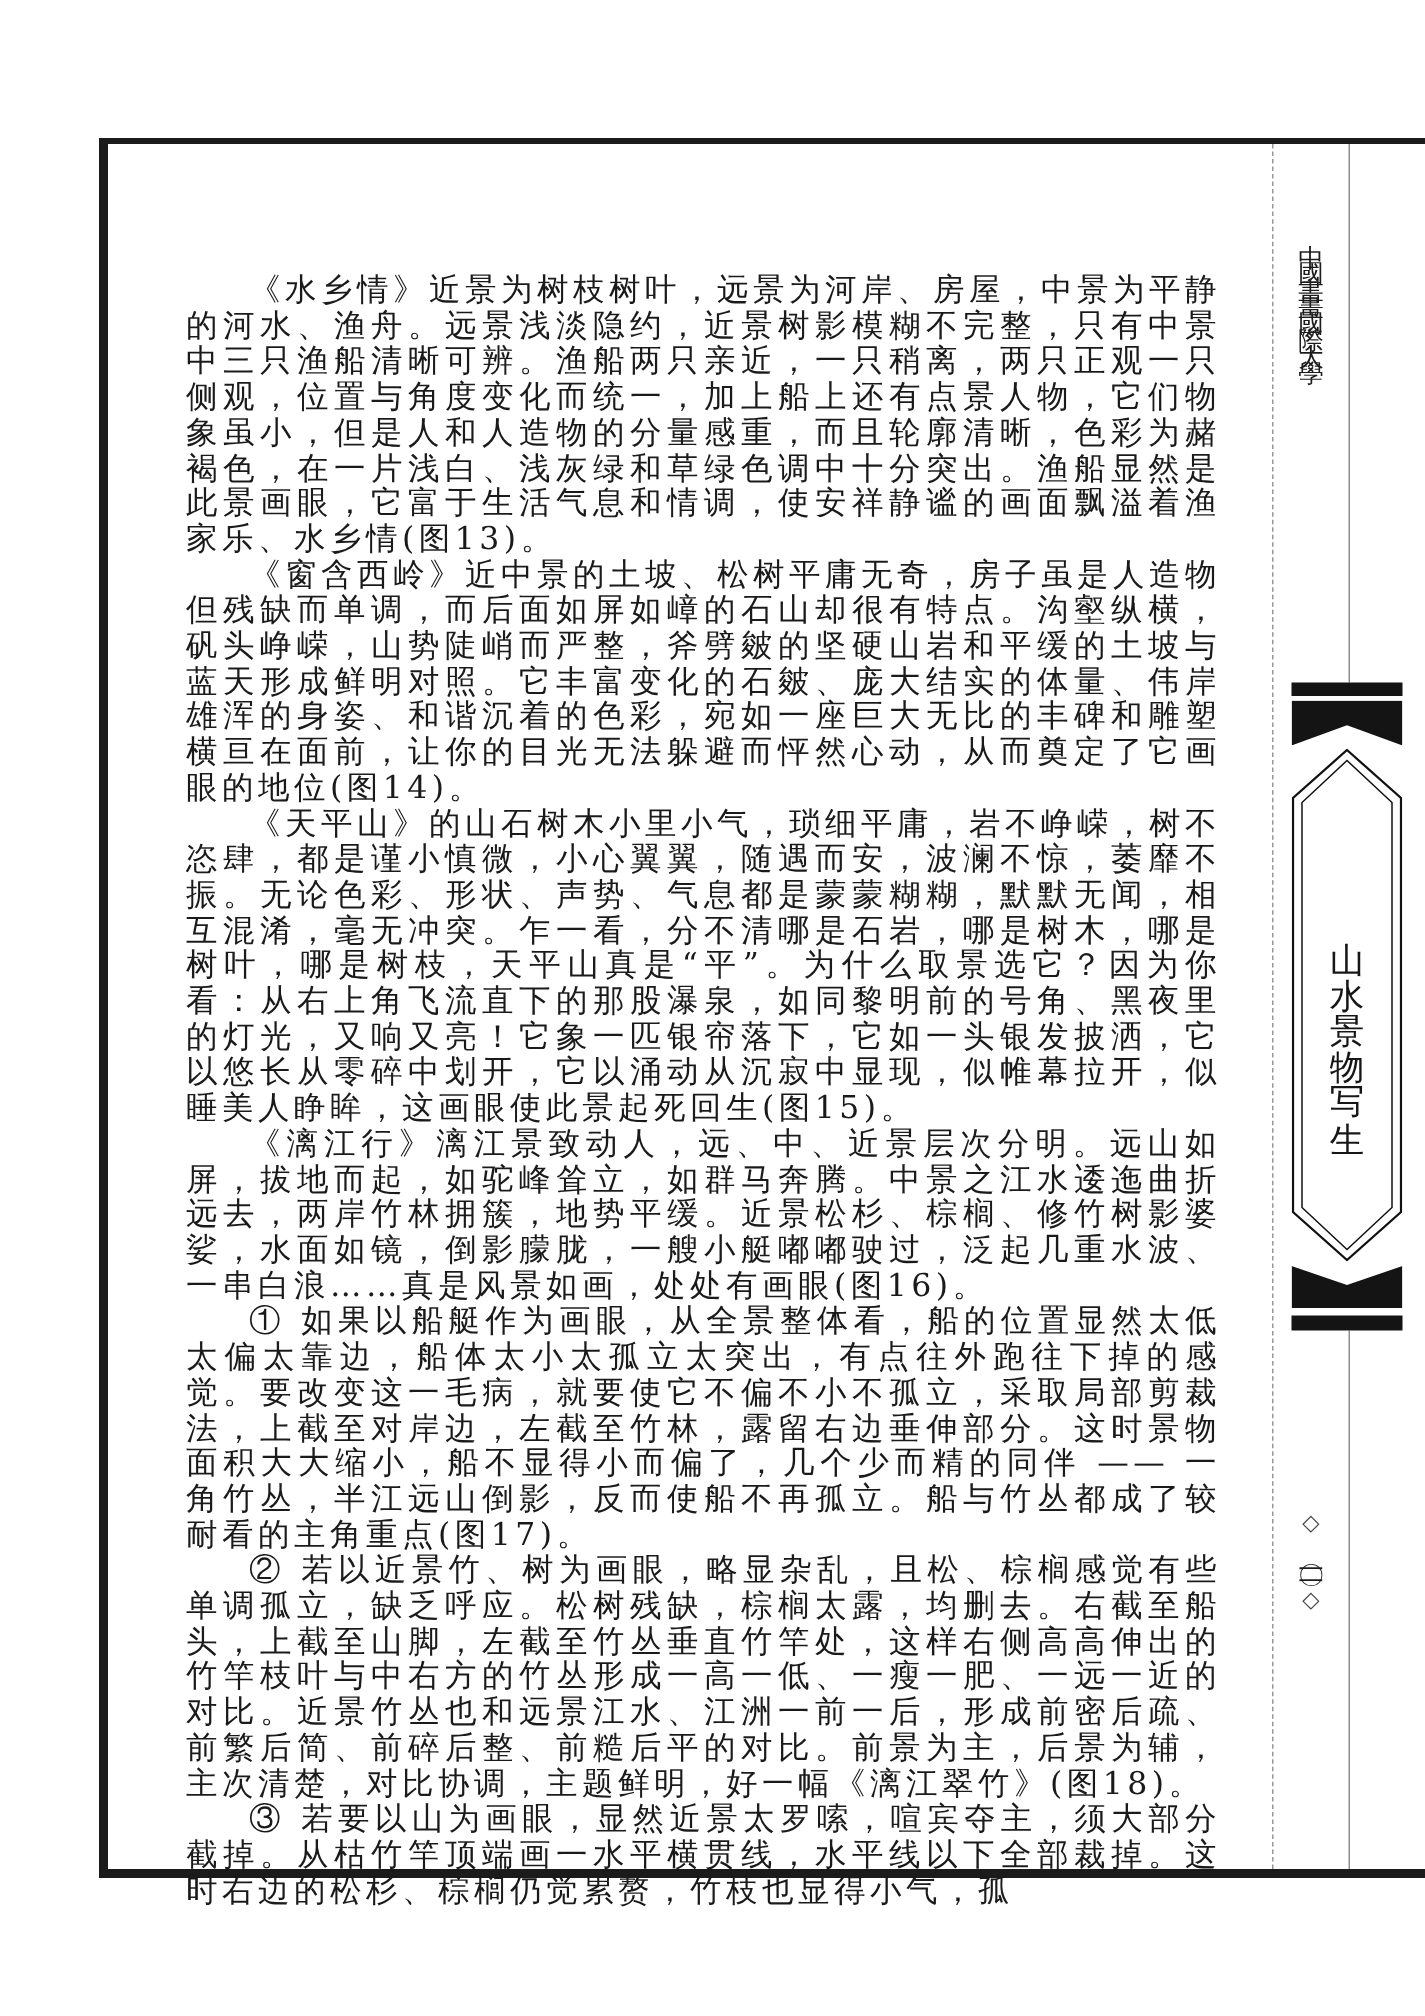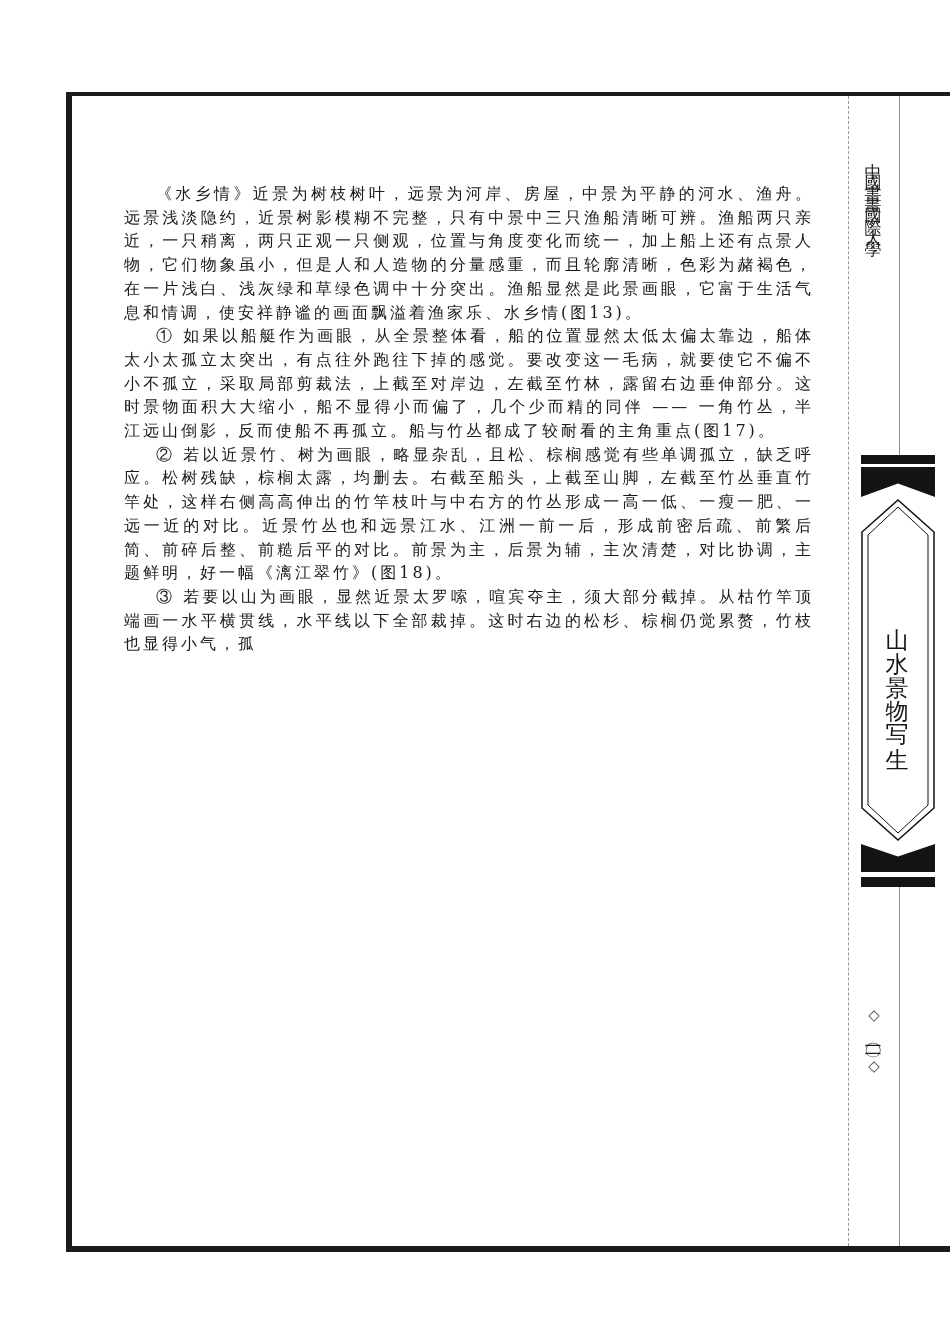--- a/index.html
+++ b/index.html
@@ -20,21 +20,21 @@
     border-top:4px solid #1b1b1b;
     border-bottom:6px solid #1b1b1b;
     background:#ffffff;
   }
   
   .text-block {
     position:absolute; left:52px; top:86px; width:690px;
   }
   .text-block p {
     margin:0;
-    font-size:16px;
+    font-size:21px;
     line-height:23.7px;
     letter-spacing:3px;
     text-align:justify;
     text-indent:2em;
   }
   
   .vline-1 {
     position:absolute; left:776px; top:0; height:1150px; width:0;
     border-left:1px dashed #979797;
   }
@@ -90,20 +90,23 @@
     font-size:17px; letter-spacing:8px; color:#1c1c1c;
   }
 </style>
 </head>
 <body>
 
 <div class="frame">
 
   <div class="text-block">
     <p>《水乡情》近景为树枝树叶，远景为河岸、房屋，中景为平静的河水、渔舟。远景浅淡隐约，近景树影模糊不完整，只有中景中三只渔船清晰可辨。渔船两只亲近，一只稍离，两只正观一只侧观，位置与角度变化而统一，加上船上还有点景人物，它们物象虽小，但是人和人造物的分量感重，而且轮廓清晰，色彩为赭褐色，在一片浅白、浅灰绿和草绿色调中十分突出。渔船显然是此景画眼，它富于生活气息和情调，使安祥静谧的画面飘溢着渔家乐、水乡情(图13)。</p>
+    <p>《窗含西岭》近中景的土坡、松树平庸无奇，房子虽是人造物但残缺而单调，而后面如屏如嶂的石山却很有特点。沟壑纵横，矾头峥嵘，山势陡峭而严整，斧劈皴的坚硬山岩和平缓的土坡与蓝天形成鲜明对照。它丰富变化的石皴、庞大结实的体量、伟岸雄浑的身姿、和谐沉着的色彩，宛如一座巨大无比的丰碑和雕塑横亘在面前，让你的目光无法躲避而怦然心动，从而奠定了它画眼的地位(图14)。</p>
+    <p>《天平山》的山石树木小里小气，琐细平庸，岩不峥嵘，树不恣肆，都是谨小慎微，小心翼翼，随遇而安，波澜不惊，萎靡不振。无论色彩、形状、声势、气息都是蒙蒙糊糊，默默无闻，相互混淆，毫无冲突。乍一看，分不清哪是石岩，哪是树木，哪是树叶，哪是树枝，天平山真是“平”。为什么取景选它？因为你看：从右上角飞流直下的那股瀑泉，如同黎明前的号角、黑夜里的灯光，又响又亮！它象一匹银帘落下，它如一头银发披洒，它以悠长从零碎中划开，它以涌动从沉寂中显现，似帷幕拉开，似睡美人睁眸，这画眼使此景起死回生(图15)。</p>
+    <p>《漓江行》漓江景致动人，远、中、近景层次分明。远山如屏，拔地而起，如驼峰耸立，如群马奔腾。中景之江水逶迤曲折远去，两岸竹林拥簇，地势平缓。近景松杉、棕榈、修竹树影婆娑，水面如镜，倒影朦胧，一艘小艇嘟嘟驶过，泛起几重水波、一串白浪……真是风景如画，处处有画眼(图16)。</p>
     <p>① 如果以船艇作为画眼，从全景整体看，船的位置显然太低太偏太靠边，船体太小太孤立太突出，有点往外跑往下掉的感觉。要改变这一毛病，就要使它不偏不小不孤立，采取局部剪裁法，上截至对岸边，左截至竹林，露留右边垂伸部分。这时景物面积大大缩小，船不显得小而偏了，几个少而精的同伴 —— 一角竹丛，半江远山倒影，反而使船不再孤立。船与竹丛都成了较耐看的主角重点(图17)。</p>
     <p>② 若以近景竹、树为画眼，略显杂乱，且松、棕榈感觉有些单调孤立，缺乏呼应。松树残缺，棕榈太露，均删去。右截至船头，上截至山脚，左截至竹丛垂直竹竿处，这样右侧高高伸出的竹竿枝叶与中右方的竹丛形成一高一低、一瘦一肥、一远一近的对比。近景竹丛也和远景江水、江洲一前一后，形成前密后疏、前繁后简、前碎后整、前糙后平的对比。前景为主，后景为辅，主次清楚，对比协调，主题鲜明，好一幅《漓江翠竹》(图18)。</p>
     <p>③ 若要以山为画眼，显然近景太罗嗦，喧宾夺主，须大部分截掉。从枯竹竿顶端画一水平横贯线，水平线以下全部裁掉。这时右边的松杉、棕榈仍觉累赘，竹枝也显得小气，孤</p>
   </div>
 
   <div class="vline-1"></div>
   <div class="vline-2"></div>
 
   <div class="university">
     <span>中國書畫國際大學</span>

